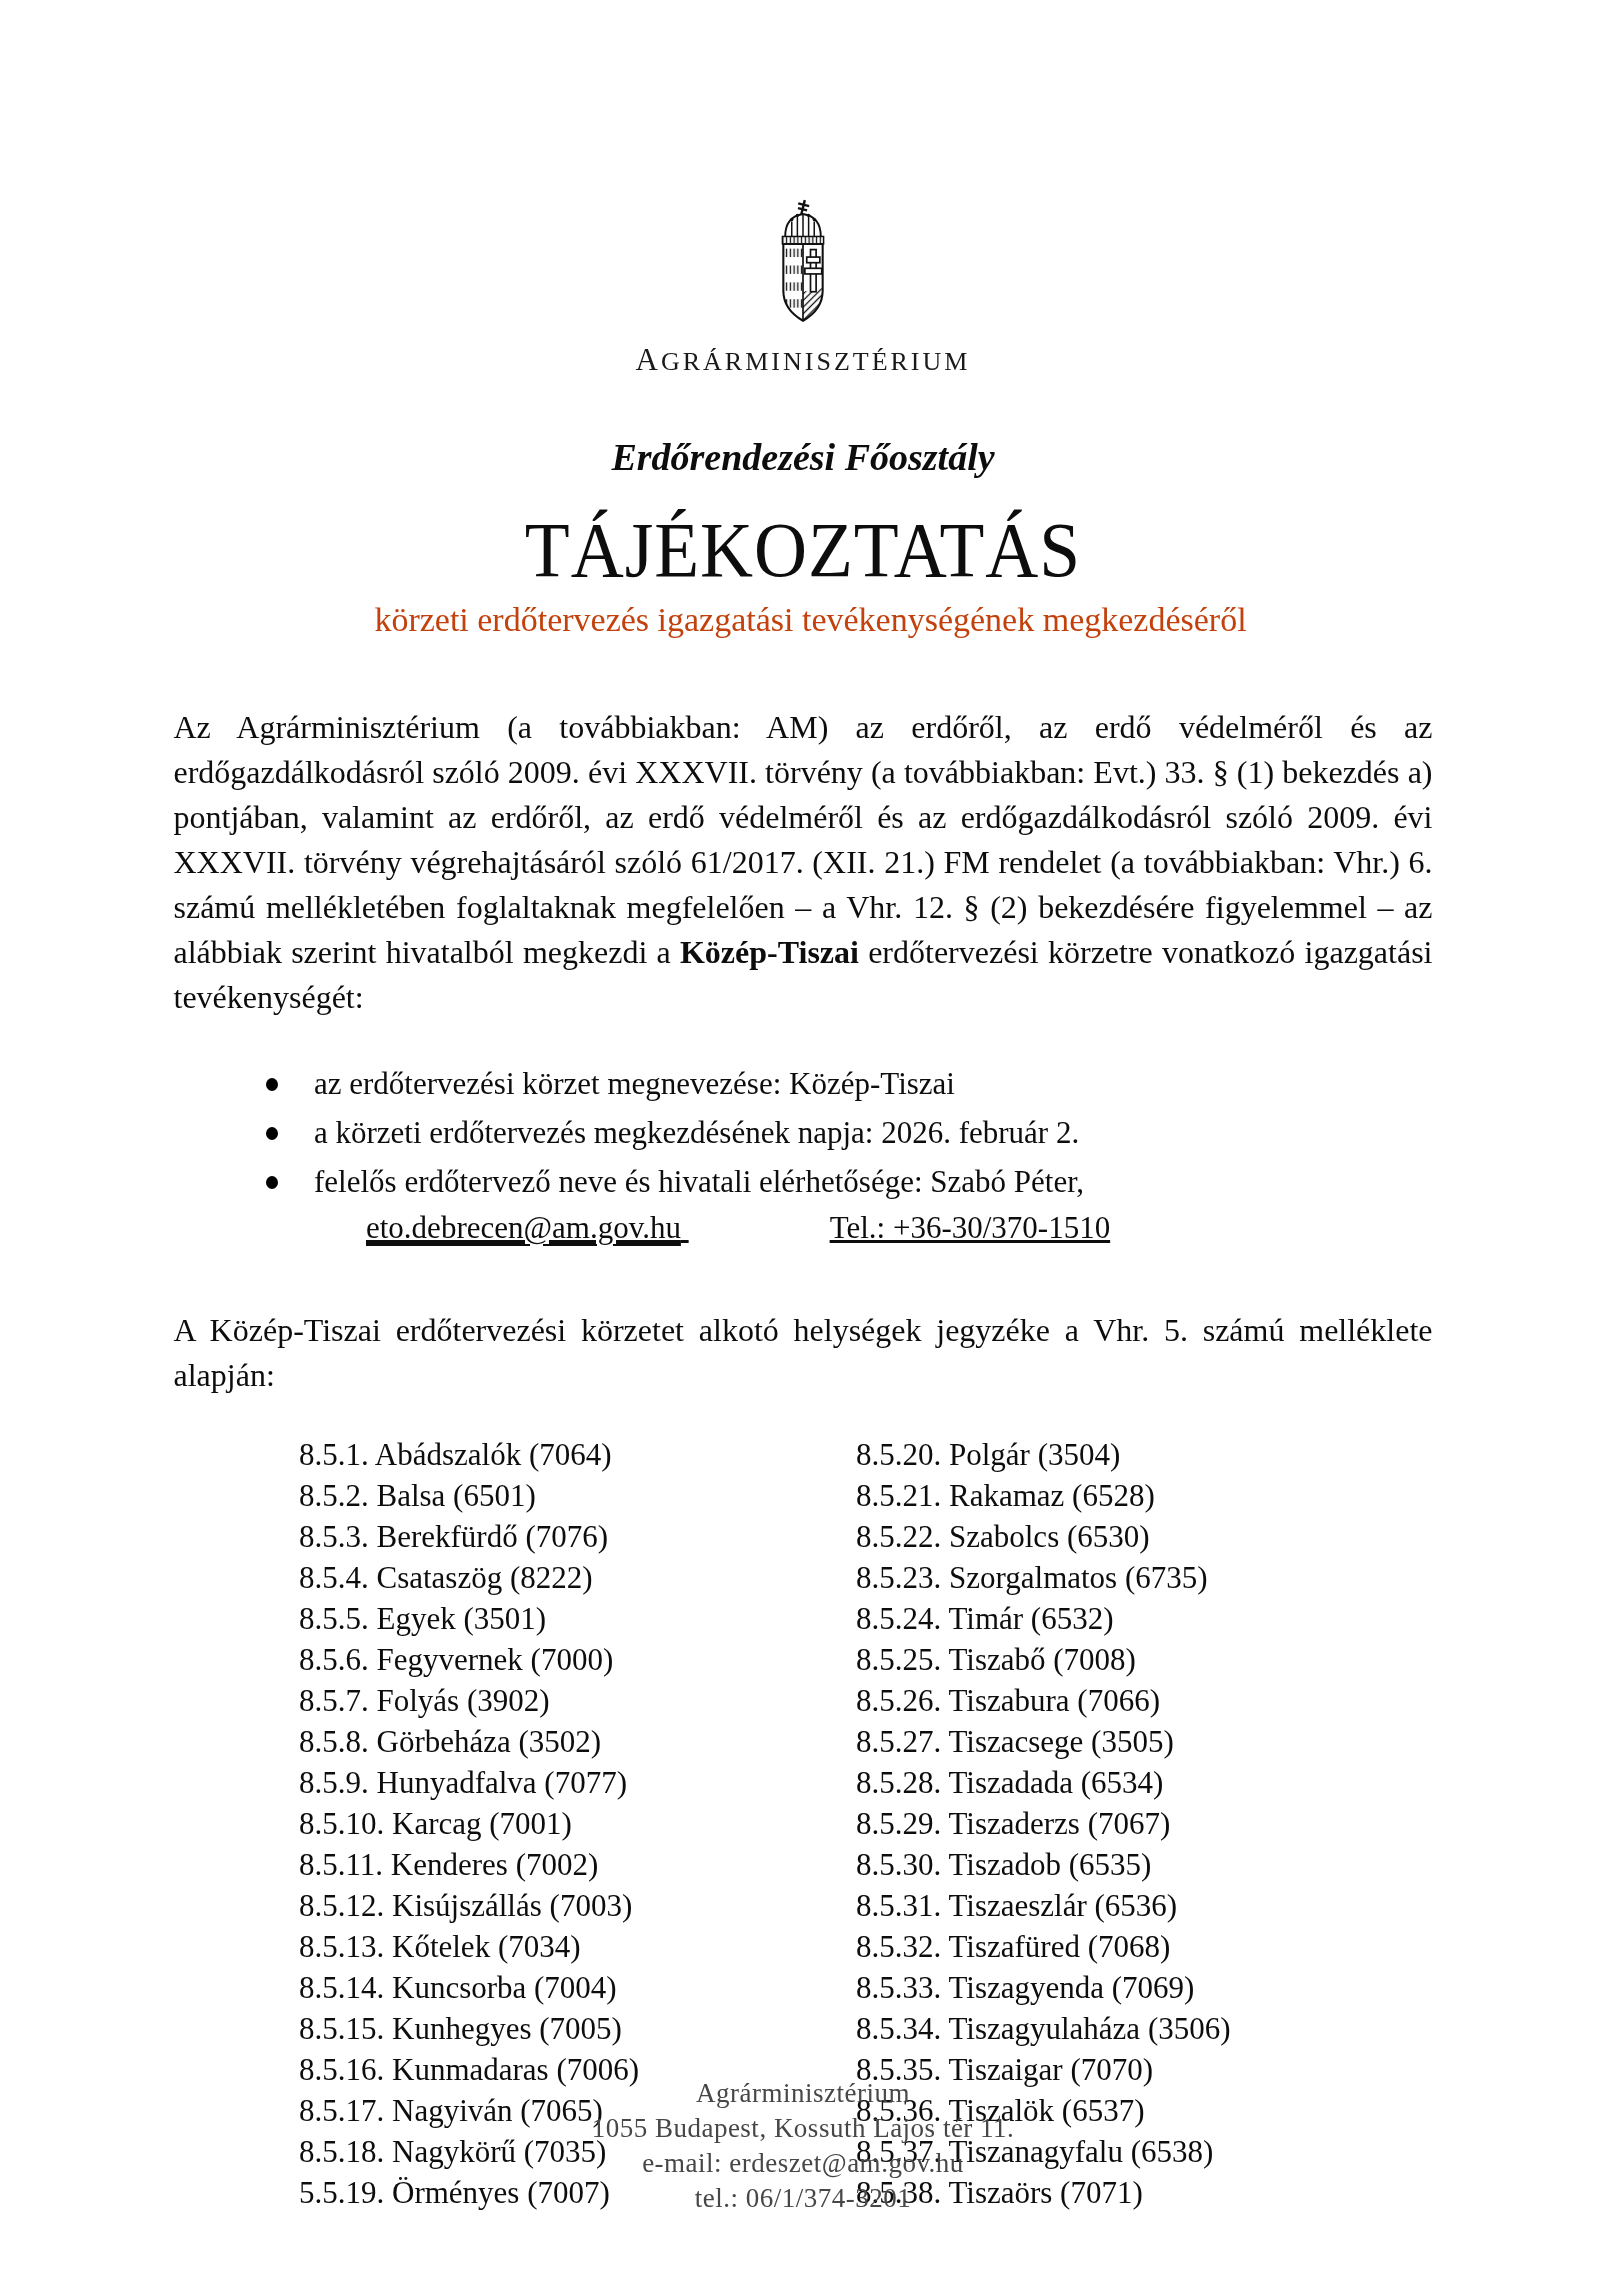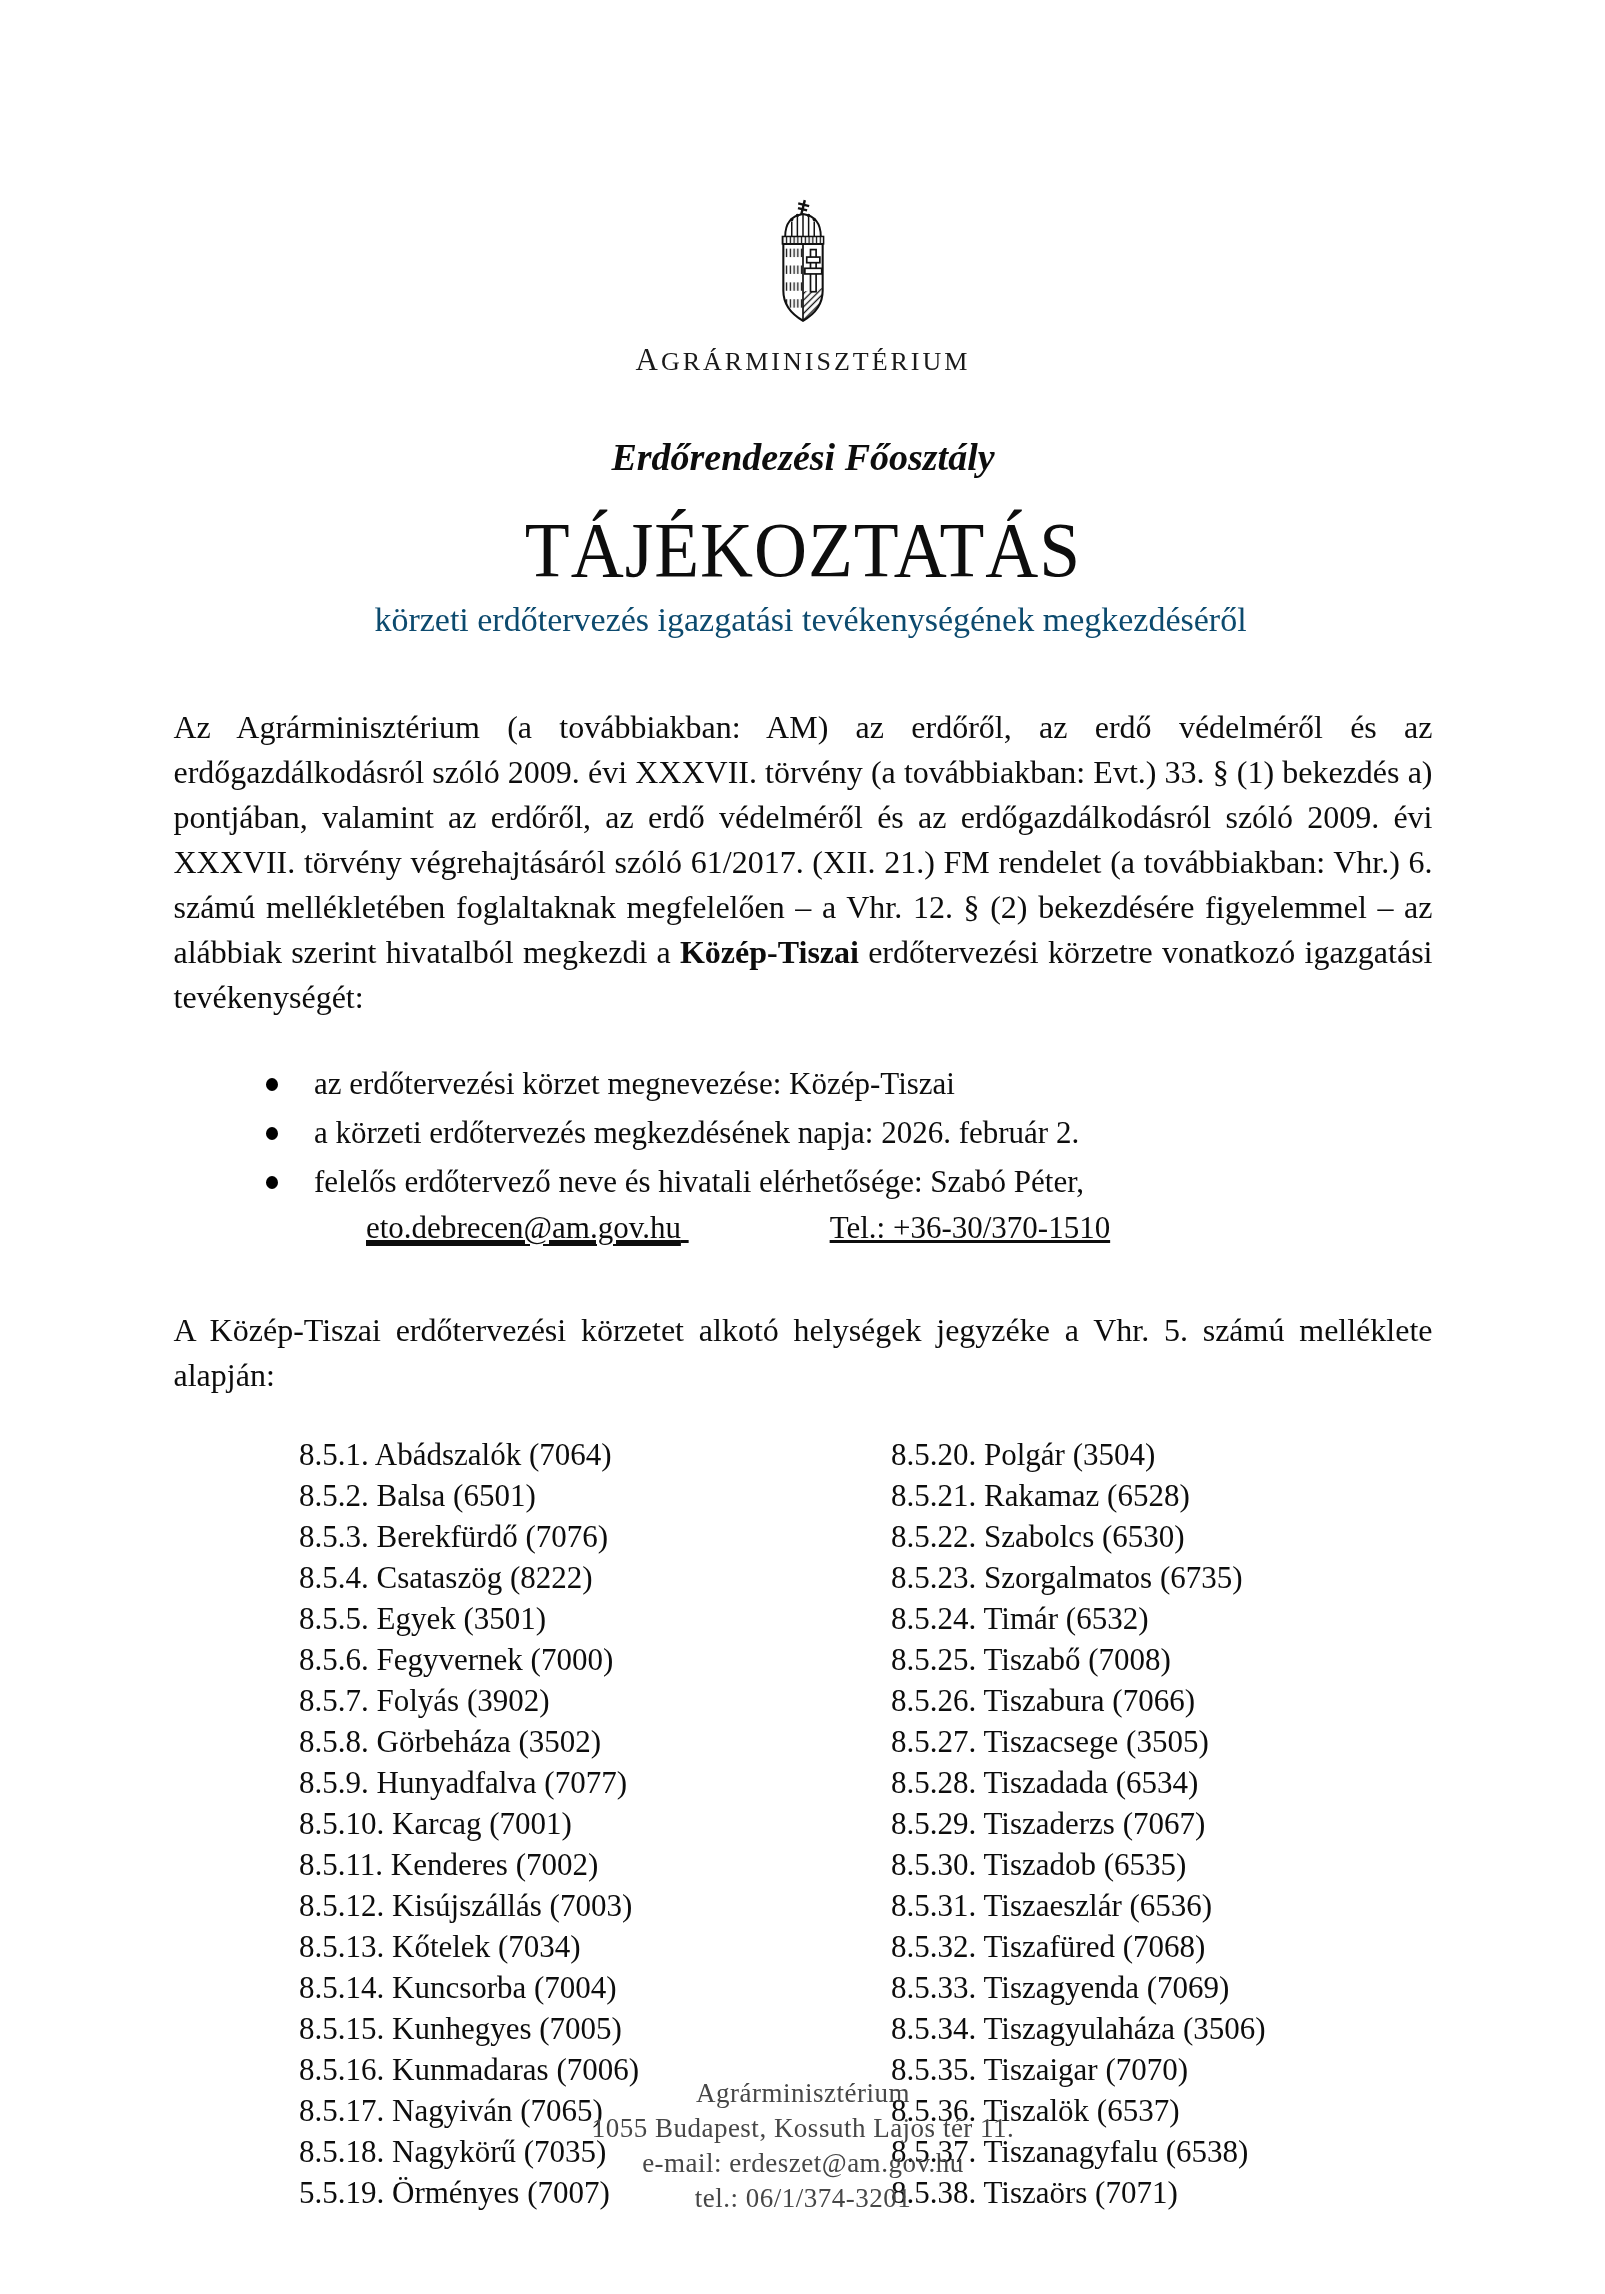--- a/index.html
+++ b/index.html
@@ -35,21 +35,21 @@
     font-size: 79px;
     font-weight: 400;
     letter-spacing: 1px;
     transform: scaleX(0.93);
     transform-origin: center;
     color: #0d0d0d;
   }
   .doc-subtitle {
     margin-top: 6px;
     font-size: 34px;
-    color: #0c4a6e;
+    color: #c2410c;
     margin-left: 15px;
   }
   
   .intro, .list-intro {
     width: 1259px;
     margin: 0 auto;
     font-size: 32px;
     line-height: 45px;
     text-align: justify;
     color: #0d0d0d;
@@ -83,21 +83,20 @@
     border-radius: 50%;
   }
   .contact-line { margin: 6px 0 16px 52px; text-decoration: underline; }
   .contact-email { text-decoration: underline; text-underline-offset: 5px; }
   .contact-tel { margin-left: 141px; }
   
   .muni-columns {
     display: flex;
     margin-top: 36px;
     padding-left: 299px;
-    gap: 35px;
   }
   .muni-col-left { width: 557px; }
   .muni-col-right { width: 597px; }
   .muni-item {
     font-size: 31px;
     line-height: 41px;
     white-space: nowrap;
     color: #0d0d0d;
   }
   

